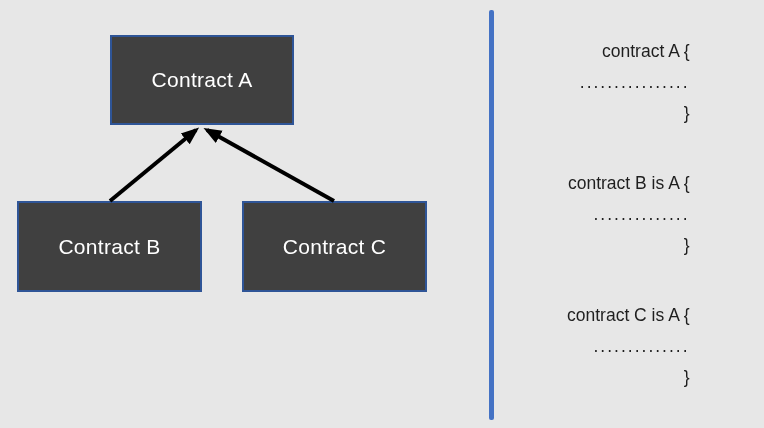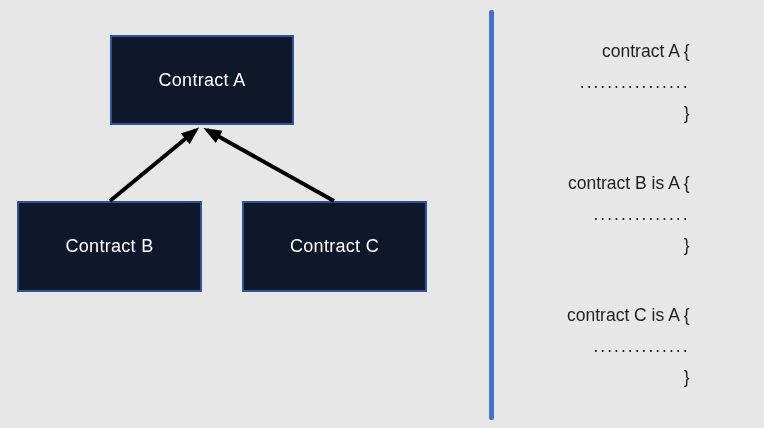--- a/index.html
+++ b/index.html
@@ -8,27 +8,27 @@
     background: #E7E7E7;
     font-family: "Liberation Sans", sans-serif;
     position: relative;
     overflow: hidden;
   }
   .canvas { position: absolute; inset: 0; width: 764px; height: 428px; }
 
   
   .node {
     position: absolute;
-    background: #0f172a;
+    background: #404040;
     border: 2px solid #2F5597;
     color: #FFFFFF;
     display: flex;
     align-items: center;
     justify-content: center;
-    font-size: 18px;
+    font-size: 21px;
     letter-spacing: 0.3px;
   }
   .node-a { left: 110px; top: 35px;  width: 184px; height: 90px; }
   .node-b { left: 17px;  top: 201px; width: 185px; height: 91px; }
   .node-c { left: 242px; top: 201px; width: 185px; height: 91px; }
 
   
   .arrows {
     position: absolute; left: 0; top: 0;
     width: 764px; height: 428px;

